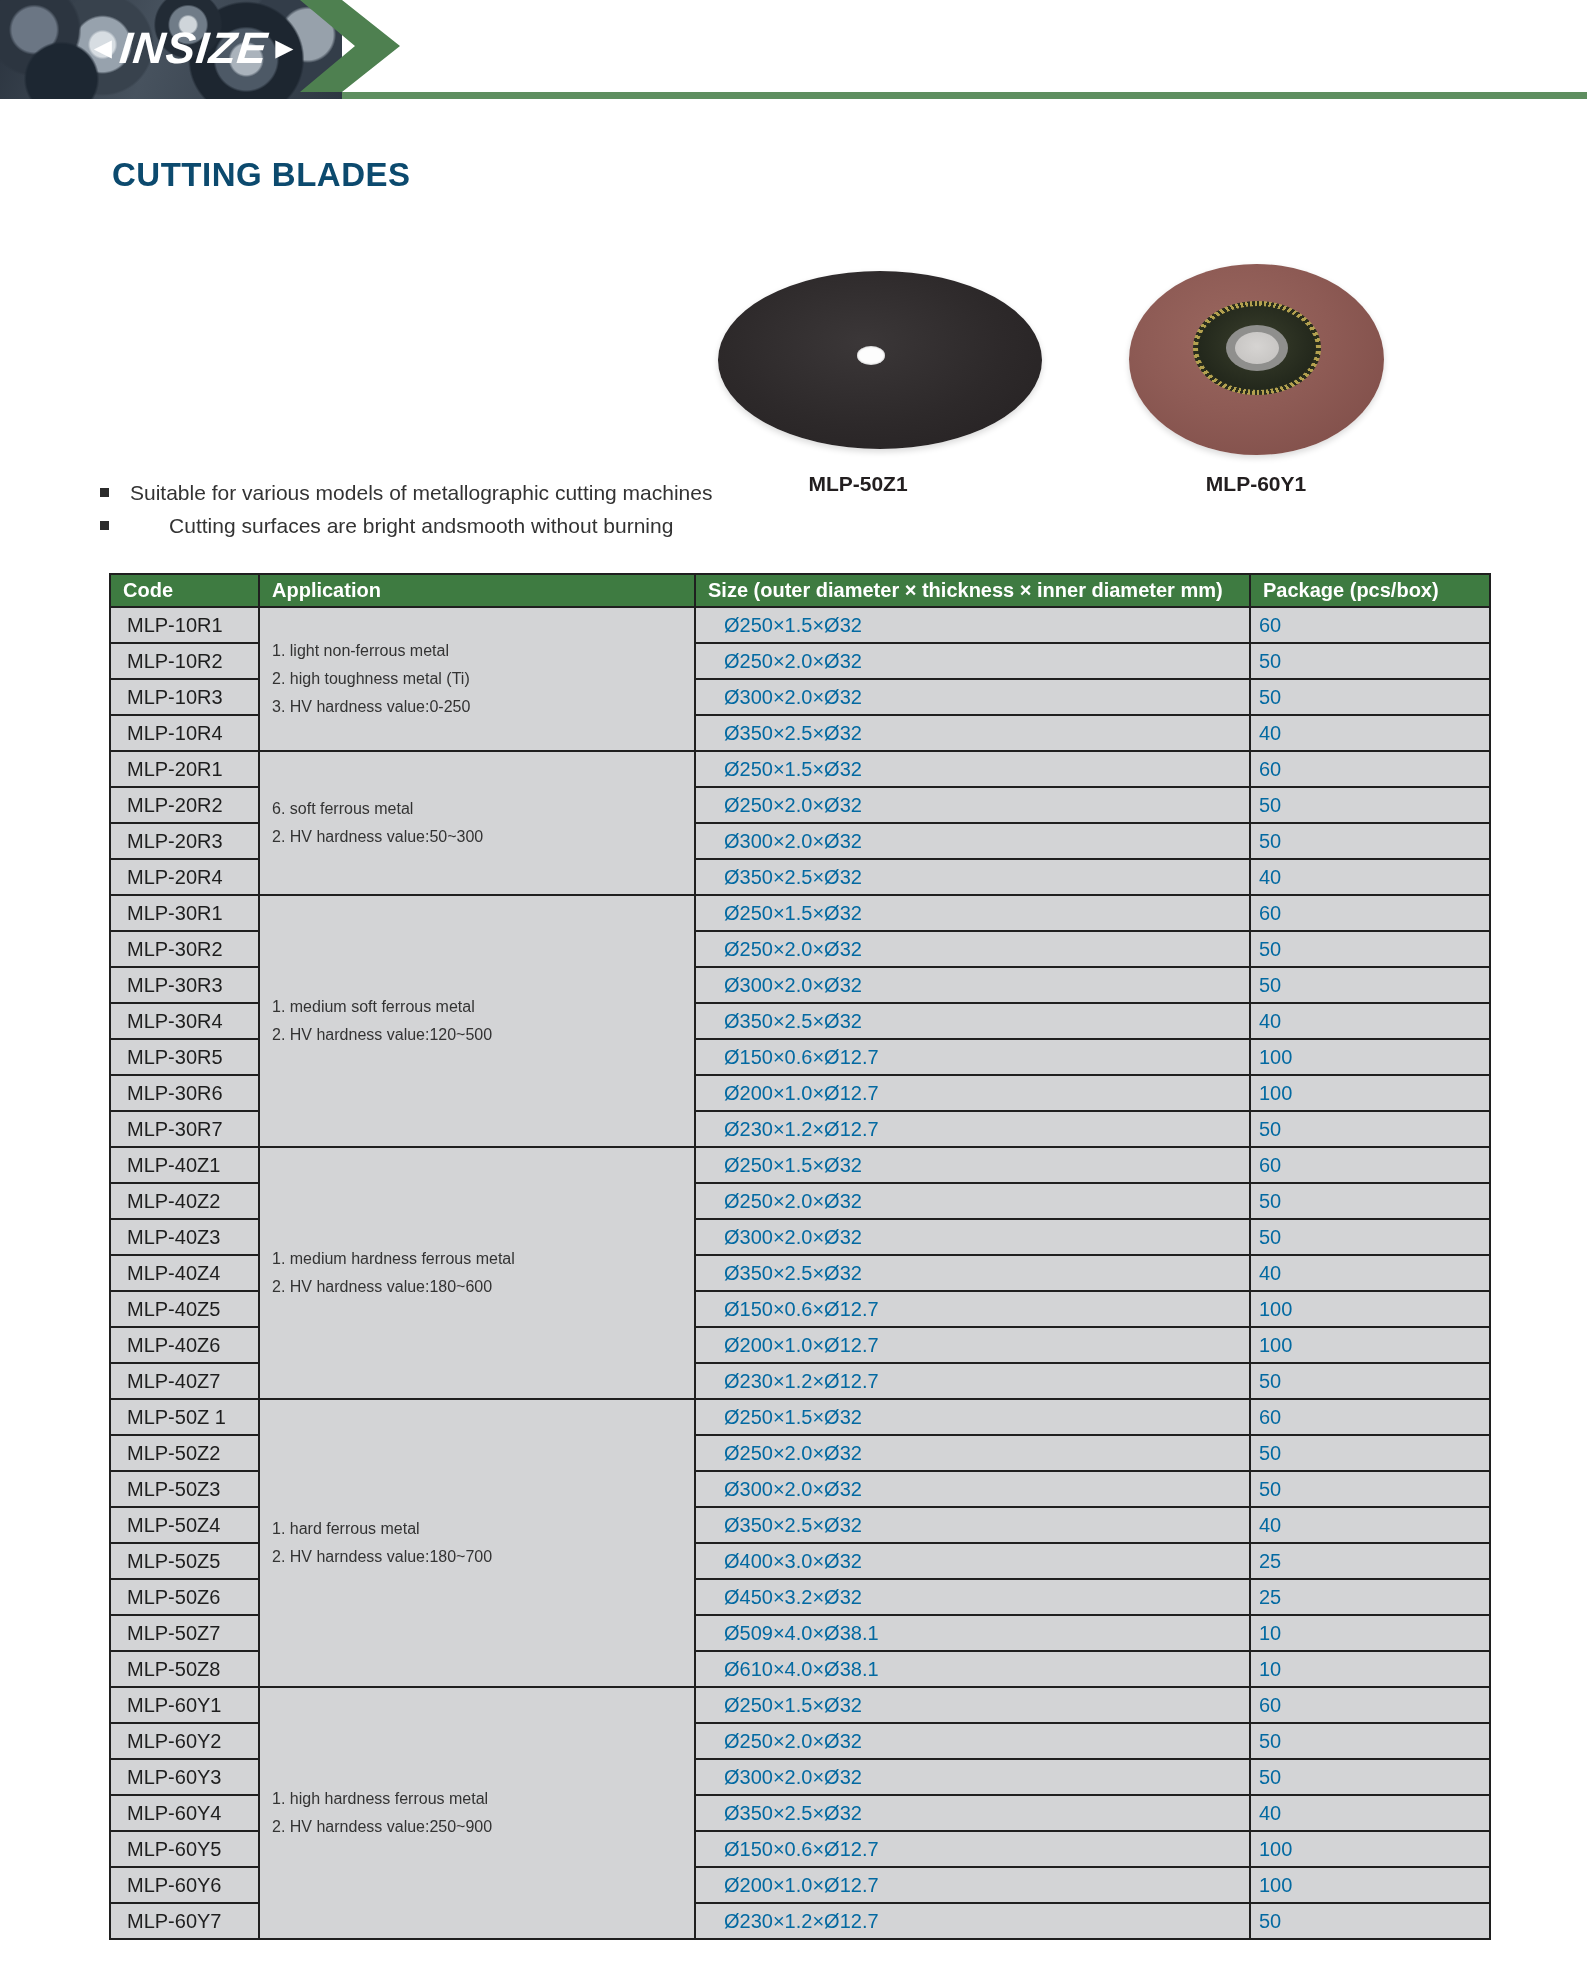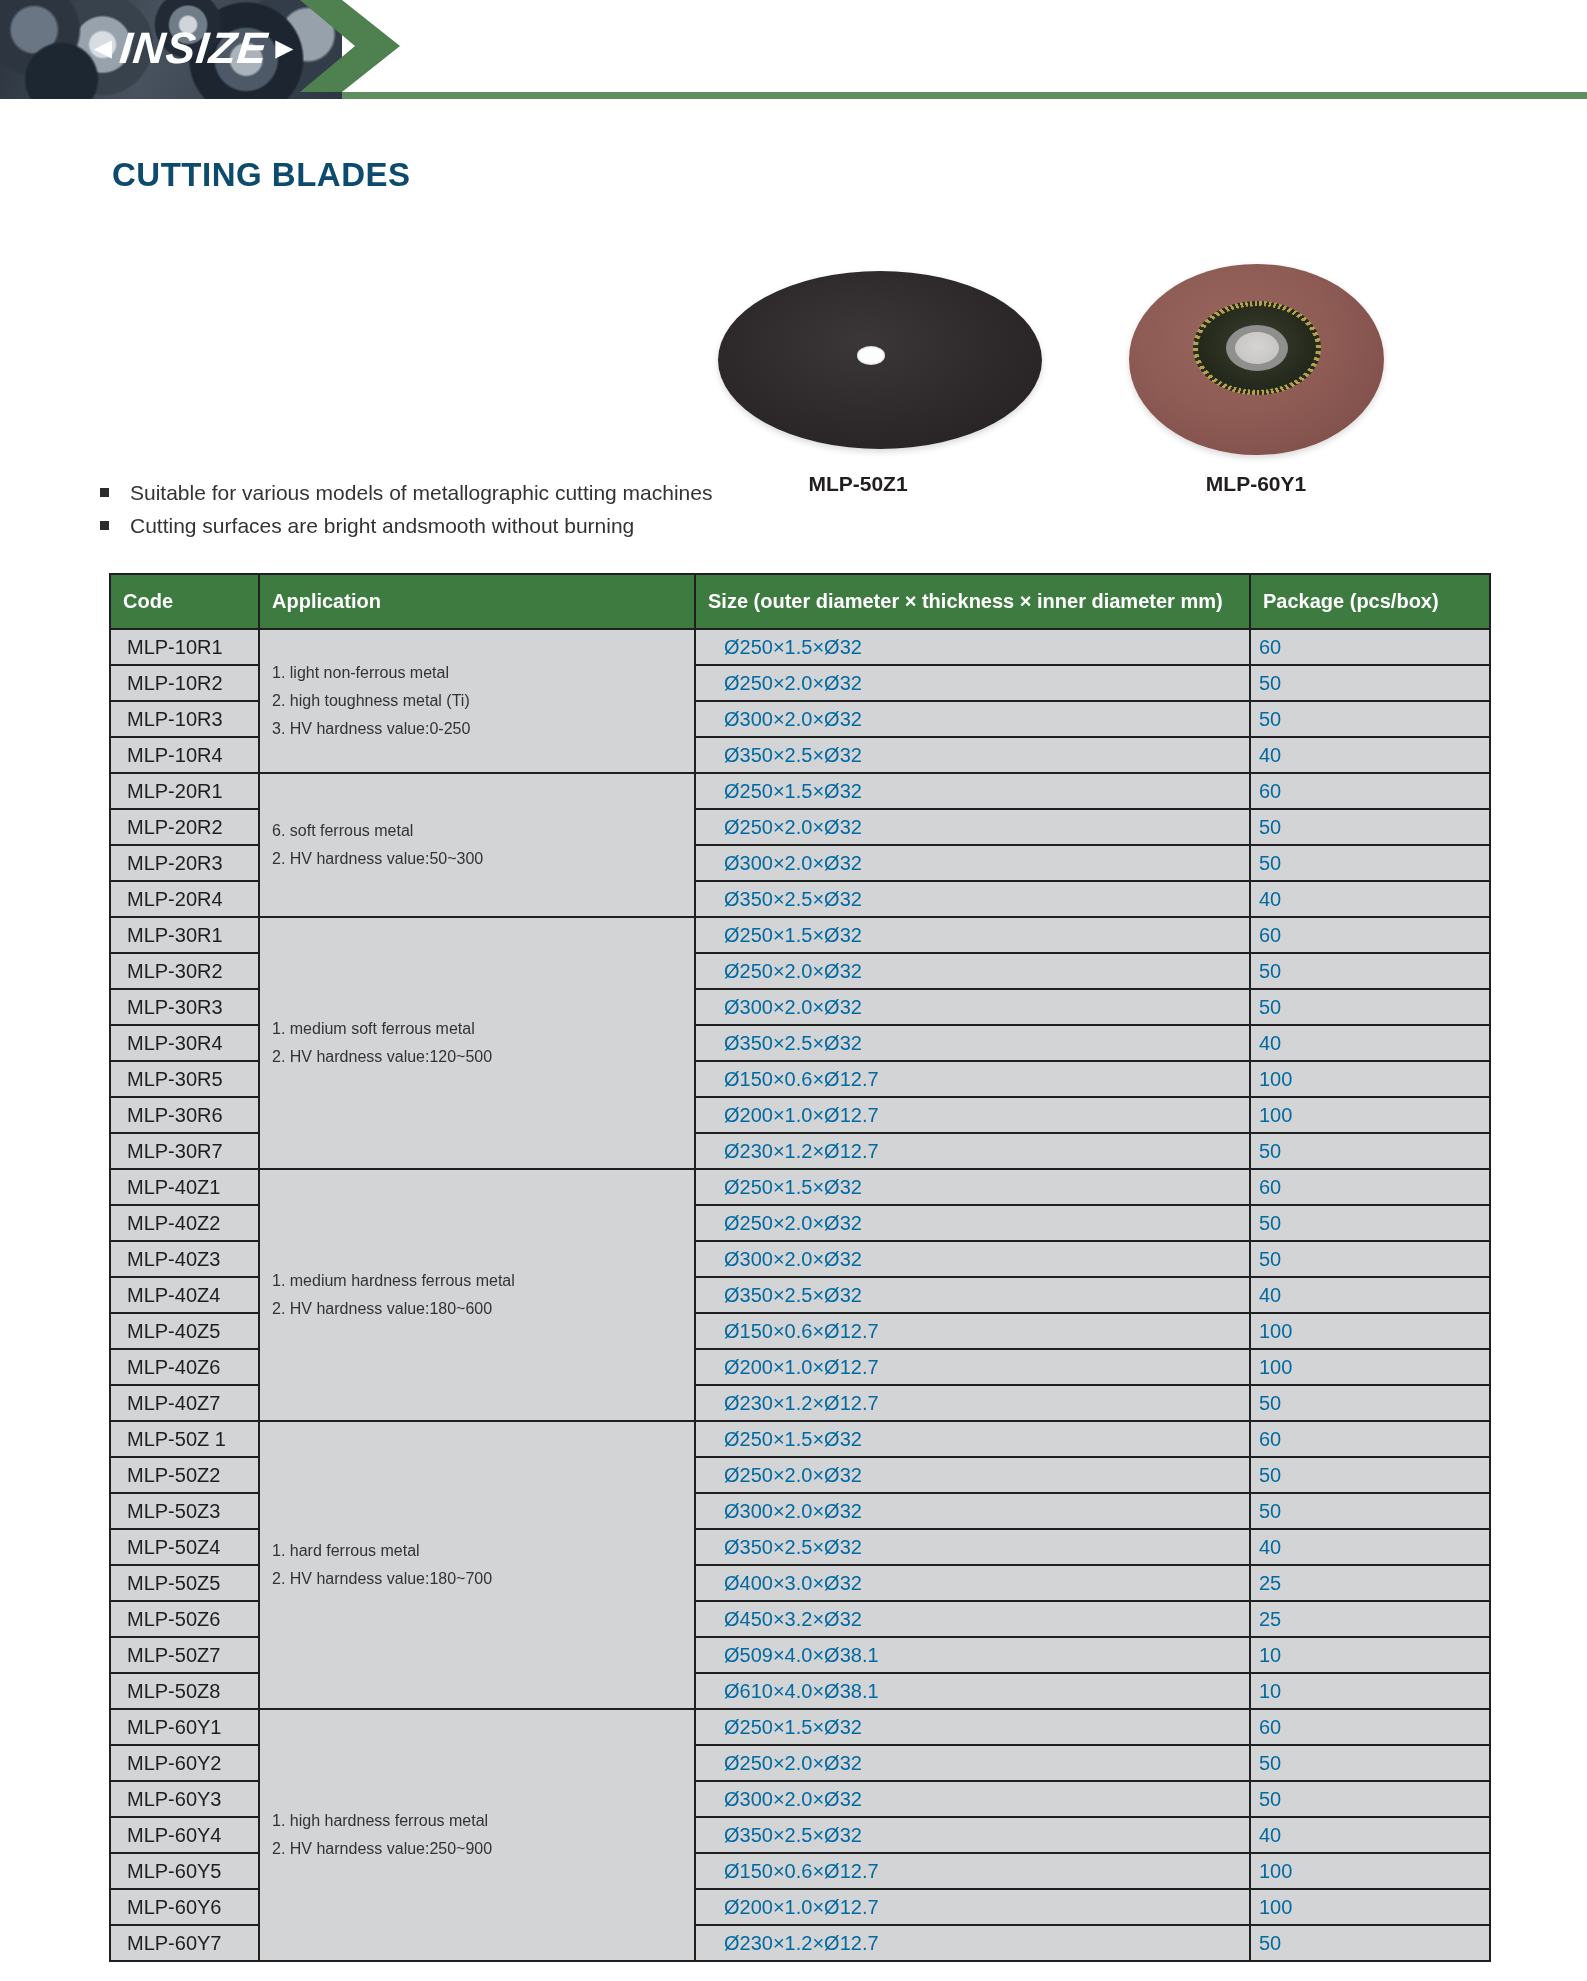--- a/index.html
+++ b/index.html
@@ -57,35 +57,35 @@
   .disc-red .ring-core { position:absolute; left:50%; top:44%; width:44px; height:32px;
                      transform:translate(-50%,-50%); border-radius:50%;
                      background:radial-gradient(ellipse at 50% 45%, #d6d4d2 0%, #c3c1bf 100%); }
 
   .disc-label { position:absolute; top:466px; width:220px; text-align:center;
                 font-size:21px; font-weight:bold; color:#221e1f;margin-top:6px; }
   .label-1 { left:748px; }
   .label-2 { left:1146px; }
 
   
-  .features { position:absolute; left:100px; top:476px; list-style:none; }
+  .features { position:absolute; left:100px; top:476px; list-style:none;text-align:center; }
   .features li { position:relative; padding-left:30px; font-size:21px; line-height:33px;
                  color:#333; }
   .features li .sq { position:absolute; left:0; top:12px; width:9px; height:9px;
                      background:#2b2b2b; }
 
   
   .spec { position:absolute; left:109px; top:573px; width:1380px;
           border-collapse:collapse; table-layout:fixed; }
   .spec col.c-code { width:149px; }
   .spec col.c-app  { width:436px; }
   .spec col.c-size { width:555px; }
   .spec col.c-pkg  { width:240px; }
   .spec th { background:var(--header-green,#3E7B41); color:#fff; font-size:20px;
-             font-weight:bold; text-align:left; height:55px; padding:0 0 0 12px;
+             font-weight:bold; text-align:left; height:33px; padding:0 0 0 12px;
              border:2px solid var(--border-dark,#1F1F1F); white-space:nowrap; overflow:hidden; }
   .spec td { background:var(--row-gray,#D3D4D6); border:2px solid var(--border-dark,#1F1F1F);
              height:36px; font-size:20px; vertical-align:middle; }
   .spec td.code { font-weight:normal; padding-left:16px; color:#1e1e1e; }
   .spec td.app  { padding-left:12px; font-size:16px; line-height:28px; color:#333; }
   .spec td.size { padding-left:28px; color:#0369a1; }
   .spec td.pkg  { padding-left:8px; color:#0369a1; }
 </style>
 </head>
 <body>

